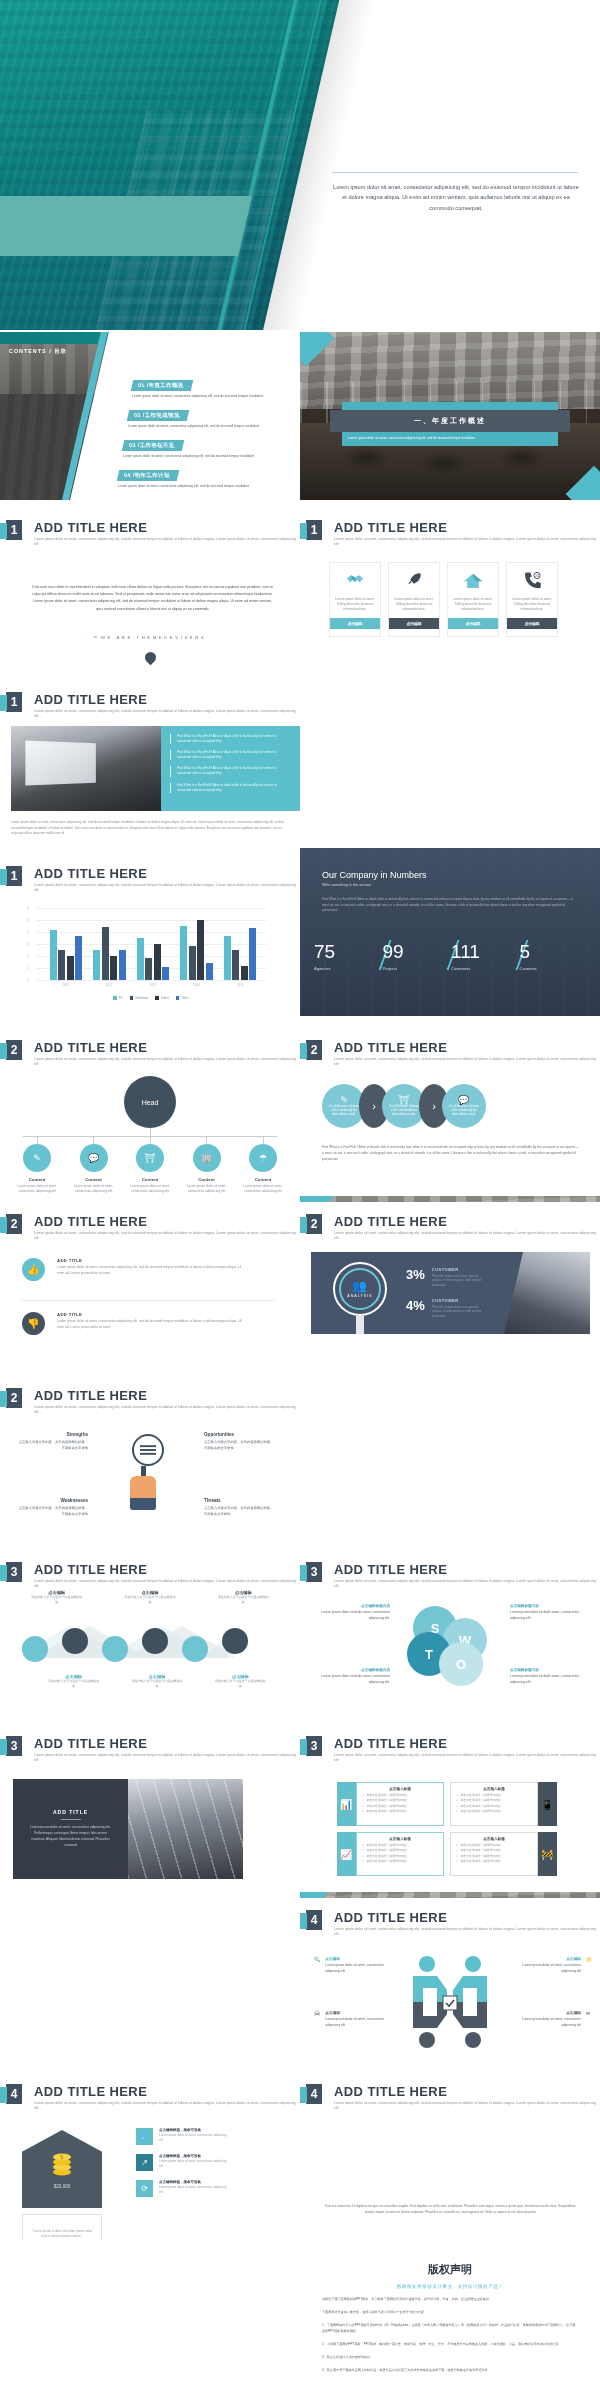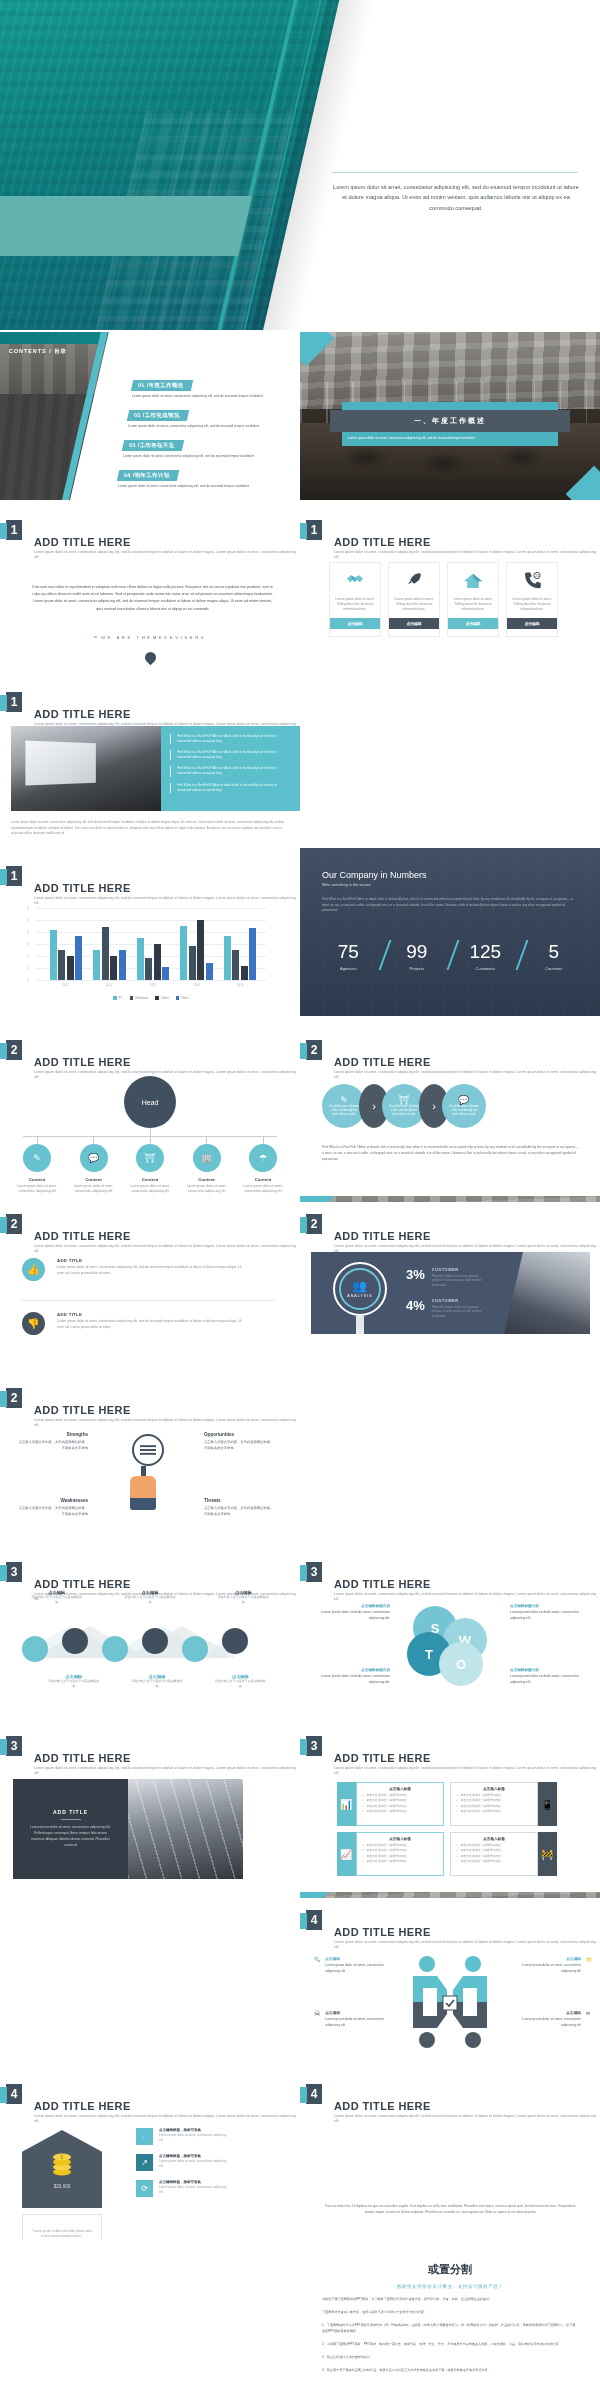--- a/index.html
+++ b/index.html
@@ -68,21 +68,21 @@
   .hdr{ position:absolute; display:flex; align-items:flex-start; }
   .numbadge{
     width:16px; height:20px; background:#41505e; color:#fff;
     font-size:12px; font-weight:700; display:flex; align-items:center;
     justify-content:center; position:relative; flex:0 0 auto;
   }
   .numbadge:before{
     content:""; position:absolute; left:-8px; top:3px; width:9px; height:16px; background:#54bcc9;
   }
   .hdr-txt{ margin-left:12px; }
-  .hdr-title{ font-size:11px; font-weight:700; color:#38424d; letter-spacing:.4px;margin-top:16px; }
+  .hdr-title{ font-size:13px; font-weight:700; color:#38424d; letter-spacing:.4px; }
   .hdr-sub{ font-size:3.5px; line-height:1.55; color:#8b939c; margin-top:2px; width:265px; }
 
   
   .contents{ left:0; top:332px; width:300px; height:168px; }
   .ct-photo{
     position:absolute; inset:0;
     background:
       linear-gradient(rgba(40,42,46,.55),rgba(40,42,46,.55)),
       repeating-linear-gradient(96deg,#5b5852 0 7px,#6a6760 7px 15px),
       linear-gradient(180deg,#7d7a74 0%,#3a3733 100%);
@@ -213,21 +213,21 @@
     position:absolute; inset:0;
     background:
       linear-gradient(rgba(52,66,88,.84),rgba(46,58,78,.88)),
       repeating-linear-gradient(90deg, rgba(255,255,255,.13) 0 2px, transparent 2px 24px),
       linear-gradient(180deg,#8e9aa8 0%,#5b6472 55%,#2e3442 100%);
   }
   .num-title{ color:#fff; font-size:9px; font-weight:400; }
   .num-sub{ color:#cfd6de; font-size:3.6px; margin-top:3px; }
   .num-para{ color:#aab4c0; font-size:3.1px; line-height:1.8; }
   .num-grid{ display:flex; }
-  .num-cell{ flex:1; text-align:center; position:relative; }
+  .num-cell{ flex:1; position:relative; }
   .num-v{ color:#fff; font-size:19px; font-weight:400; line-height:1; }
   .num-l{ color:#d5dbe3; font-size:4px; margin-top:5px; }
   .num-slash{
     position:absolute; right:-3px; top:-2px; width:2px; height:30px;
     background:#4fc3d6; transform:skewX(-20deg);
   }
 
   
   .chart{ position:relative; }
   .chart-grid{ position:absolute; left:0; right:0; top:0; bottom:0; }
@@ -526,21 +526,21 @@
       <div class="num-v">75</div>
       <div class="num-l">Agencies</div>
       <div class="num-slash"></div>
     </div>
     <div class="num-cell">
       <div class="num-v">99</div>
       <div class="num-l">Projects</div>
       <div class="num-slash"></div>
     </div>
     <div class="num-cell">
-      <div class="num-v">125</div>
+      <div class="num-v">111</div>
       <div class="num-l">Customers</div>
       <div class="num-slash"></div>
     </div>
     <div class="num-cell">
       <div class="num-v">5</div>
       <div class="num-l">Countries</div>
     </div>
   </div>
 </div>
 
@@ -1148,21 +1148,21 @@
     <div class="hdr-txt">
       <div class="hdr-title">ADD TITLE HERE</div>
       <div class="hdr-sub">Lorem ipsum dolor sit amet, consectetur adipisicing elit, sed do eiusmod tempor incididunt ut labore et dolore magna. Lorem ipsum dolor sit amet, consectetur adipisicing elit</div>
     </div>
   </div>
   <div class="kw-foot" style="position:absolute; left:23px; top:132px;">Fusce a metus leo. Ut dapibus est quis arcu faucibus sagittis. Duis dapibus ac nulla vitae vestibulum. Phasellus sem neque, viverra a ipsum quis, fermentum iaculis risus. Suspendisse tempus neque sit amet ex finibus vulputate. Phasellus ac convallis ex, vitae egestas mi. Nulla ac sapien sit est vehicula porta.</div>
 </div>
 
 <div class="slide" style="left:300px; top:2246px; width:300px; height:154px;">
   <div style="position:absolute; left:22px; top:16px; width:256px;">
-    <div class="cr-title">或置分割</div>
+    <div class="cr-title">版权声明</div>
     <div class="cr-sub">感谢您支持原创设计事业，支持设计版权产品！</div>
     <div class="cr-p">感谢您下载千图网素材的PPT模板，为了能带千图网以及原创作者著作权，提升设计师、作者、机构、企业的商业正版意识：</div>
     <div class="cr-p">千图网将对作者享有著作权，在现有版本下提出及相应十要求行为要另约定：</div>
     <div class="cr-p">1、千图网网站内所有的PPT模板及素材均为（即：Royalty-free）正版受《中华人民共和国著作权法》和《世界版权公约》的保护，作品的同有权、复制和使用权均归千图网所有，您下载的是PPT模板素材使用权。</div>
     <div class="cr-p">2、不得用千图网的PPT模板、PPT素材，或自用于第次性、或置分割、加盟、转让、分包、及为或是作为其他修改人使用，不得转授权、出品、取以来的以及非的以中的任何。</div>
     <div class="cr-p">3、禁止任何途径人为的虚假为标记。</div>
     <div class="cr-p">4、禁止用户将下载操作品网上传销作品，或是作品可以以第三方形式付费或送生免费下载，或进行非修改及服务承诺作权。</div>
   </div>
 </div>
 

